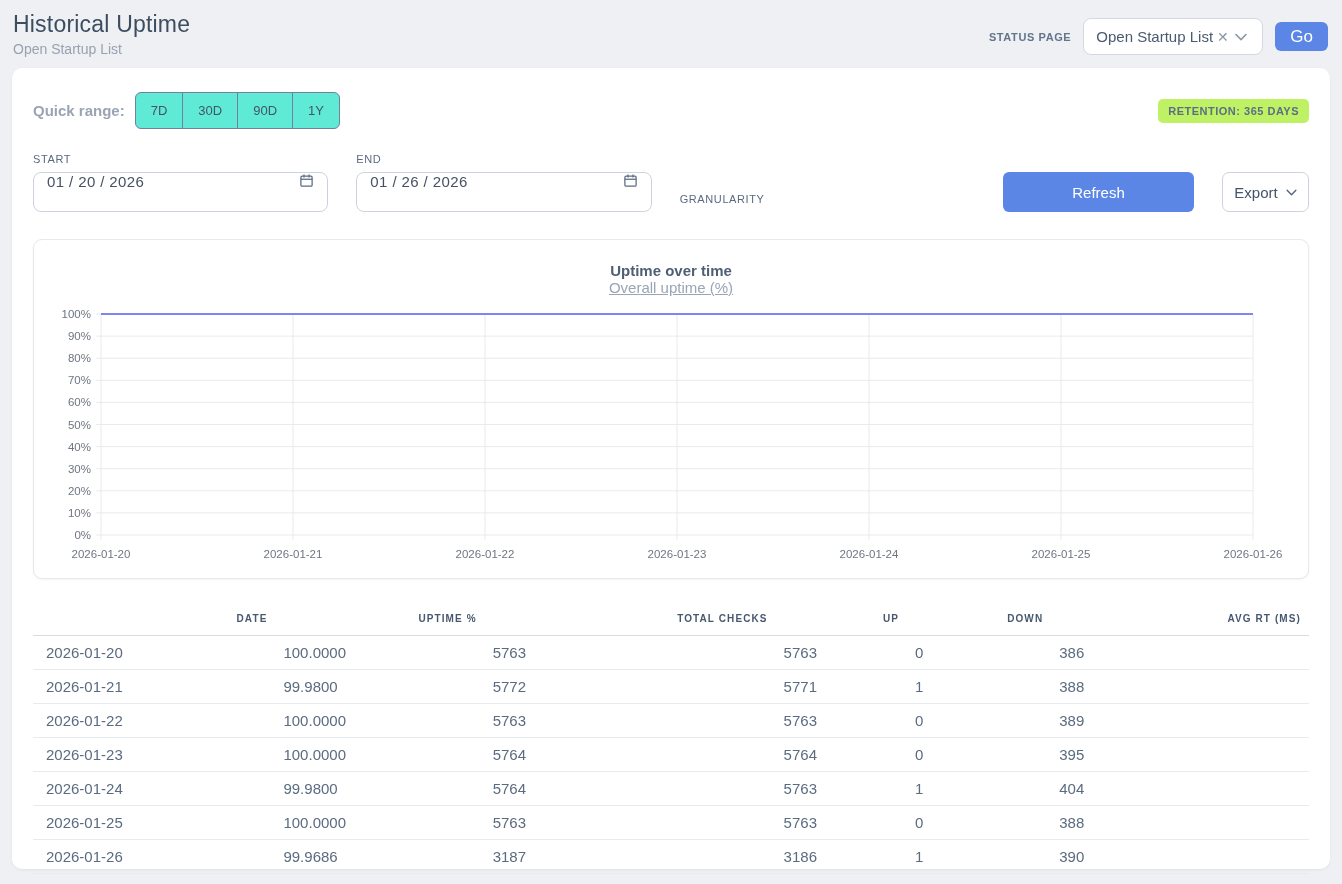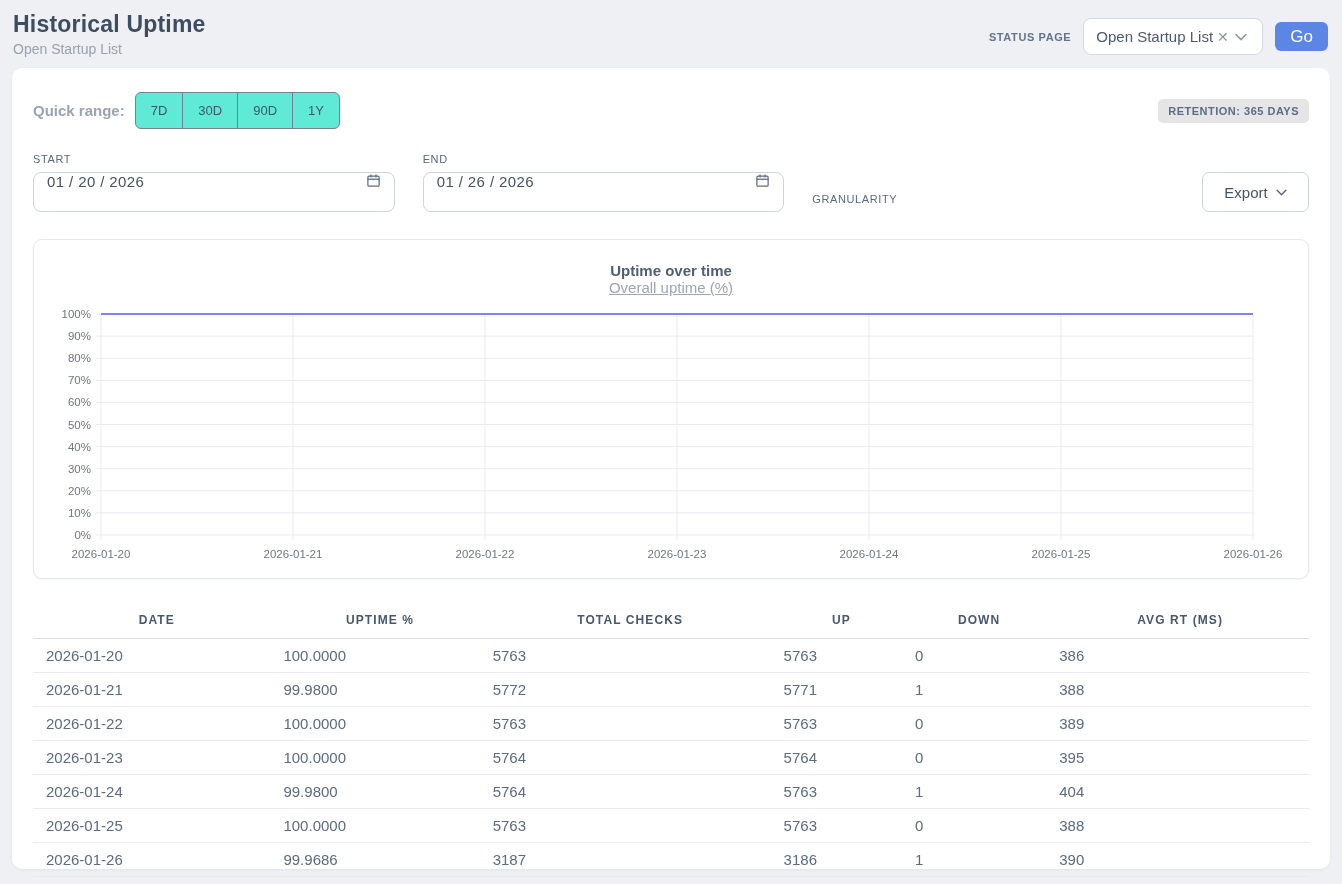--- a/index.html
+++ b/index.html
@@ -9,21 +9,21 @@
     background: #eef0f3;
     color: #44546a;
     overflow: hidden;
   }
 
   
   .topbar {
     display: flex; align-items: flex-start; justify-content: space-between;
     padding: 11px 14px 6px 13px;
   }
-  .page-title { font-size: 23px; font-weight: 700; color: #3c4d62; letter-spacing: .2px; }
+  .page-title { font-size: 23px; font-weight: 400; color: #3c4d62; letter-spacing: .2px; }
   .page-subtitle { font-size: 14px; color: #98a2b0; margin-top: 3px; }
   .topbar-right { display: flex; align-items: center; gap: 12px; margin-top: 7px; }
   .status-page-label { font-size: 11px; font-weight: 600; color: #64748b; letter-spacing: .6px; }
   .status-select {
     display: flex; align-items: center; gap: 6px;
     background: #fff; border: 1px solid #d4d9e1; border-radius: 8px;
     height: 37px; padding: 0 12px; min-width: 180px; cursor: pointer;
   }
   .status-select .value { font-size: 15px; color: #4a5a70; }
   .status-select .clear { font-size: 14px; color: #8d97a6; margin-left: -2px; }
@@ -46,21 +46,21 @@
   .segmented { display: flex; }
   .qr-btn {
     background: #5eead4; border: 1px solid #71819a; color: #44546a;
     font-size: 13px; padding: 10px 15px; cursor: pointer; font-family: inherit;
     margin-left: -1px;
   }
   .qr-btn:first-child { border-radius: 6px 0 0 6px; margin-left: 0; }
   .qr-btn:last-child { border-radius: 0 6px 6px 0; }
   .spacer { flex: 1; }
   .retention-badge {
-    background: #e5e5e5; color: #5c6d85; font-size: 11px; font-weight: 700;
+    background: #bef264; color: #5c6d85; font-size: 11px; font-weight: 700;
     letter-spacing: .5px; padding: 6px 10px; border-radius: 5px;
   }
 
   
   .form-row { display: flex; gap: 28px; align-items: flex-end; margin-bottom: 27px; }
   .field { flex: 1; }
   .field-label {
     display: block; font-size: 11px; color: #5a6a80; letter-spacing: .6px;
     margin-bottom: 7px;
   }
@@ -71,41 +71,41 @@
     cursor: text;
   }
   .input-box .val { letter-spacing: .4px; }
   .select-box { cursor: pointer; }
   .refresh-btn {
     background: #5b86e6; color: #fff; border: none; border-radius: 6px;
     width: 191px; height: 40px; font-size: 15px; cursor: pointer; font-family: inherit;
   }
   .export-btn {
     background: #fff; border: 1px solid #ccd3dc; border-radius: 7px;
-    width: 107px; height: 40px; font-size: 15px; color: #44546a; cursor: pointer;
+    width: 87px; height: 40px; font-size: 15px; color: #44546a; cursor: pointer;
     display: flex; align-items: center; justify-content: center; gap: 8px;
     font-family: inherit;
   }
 
   
   .chart-card {
     border: 1px solid #e6e9ed; border-radius: 9px; background: #fff;
     box-shadow: 0 1px 2px rgba(20,30,50,.05);
     padding: 22px 25px 14px 25px; margin-bottom: 24px;
   }
   .chart-head { display: flex; justify-content: space-between; align-items: center; margin-bottom: 10px; flex-direction: column; }
   .chart-title { font-size: 15px; font-weight: 700; color: #4f6076; }
   .chart-legend { font-size: 15px; color: #9aa5b5; text-decoration: underline; }
   .chart-wrap svg { display: block; }
   .chart-wrap text { font-size: 11.5px; fill: #6e7582; font-family: "Liberation Sans", sans-serif; }
 
   
   .uptime-table { width: 100%; border-collapse: collapse; margin-top: 2px; }
   .uptime-table th {
-    text-align: center; font-size: 12px; font-weight: 700; color: #47586e;
+    text-align: right; font-size: 10px; font-weight: 700; color: #47586e;
     letter-spacing: 1.1px; padding: 10px 8px 11px 8px;
     border-bottom: 1px solid #d9dde3;
   }
   .uptime-table td {
     font-size: 15px; color: #5b6b80; padding: 8px 8px;
     border-bottom: 1px solid #e7eaee;
   }
   .uptime-table th:first-child, .uptime-table td:first-child { padding-left: 13px; }
   .col-date { width: 19%; } .col-uptime { width: 16.4%; } .col-checks { width: 22.8%; }
   .col-up { width: 10.3%; } .col-down { width: 11.3%; } .col-rt { width: 20.2%; }
@@ -166,20 +166,21 @@
             <rect x="3" y="5" width="18" height="16" rx="2"></rect>
             <line x1="3" y1="10" x2="21" y2="10"></line>
             <line x1="8" y1="2.5" x2="8" y2="7"></line>
             <line x1="16" y1="2.5" x2="16" y2="7"></line>
           </svg>
       </div>
     </div>
     <div class="field">
       <label class="field-label">GRANULARITY</label>
     </div>
+    <button class="refresh-btn">Refresh</button>
     <button class="export-btn">
       <span>Export</span>
       <svg width="11" height="7" viewBox="0 0 12 8">
           <path d="M1 1.5l5 5 5-5" stroke="#55657c" stroke-width="1.6" fill="none" stroke-linecap="round"></path>
         </svg>
     </button>
   </div>
 
   <div class="chart-card">
     <div class="chart-head">

